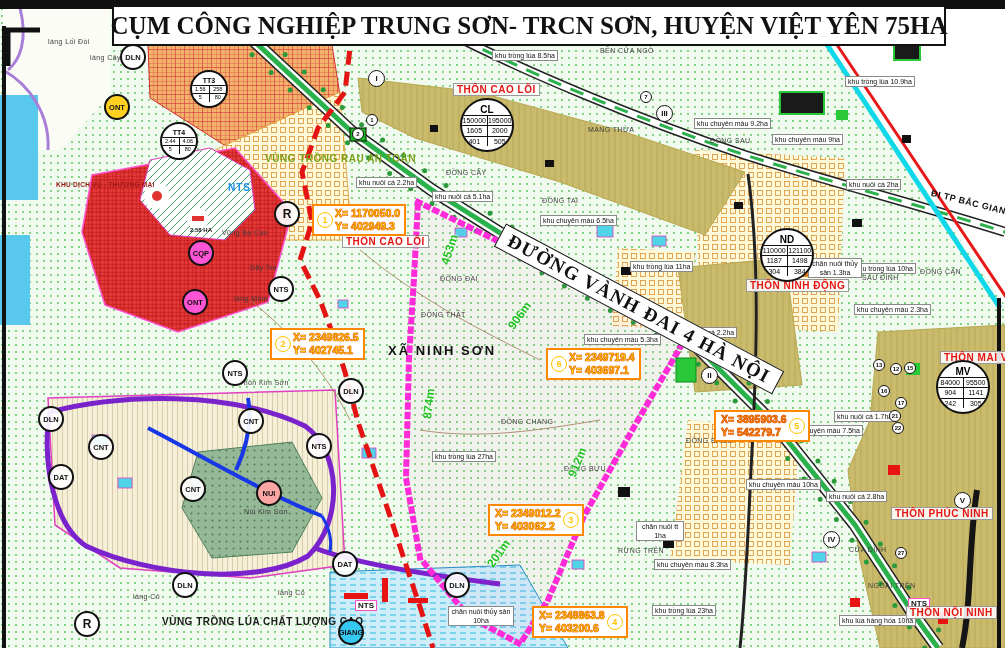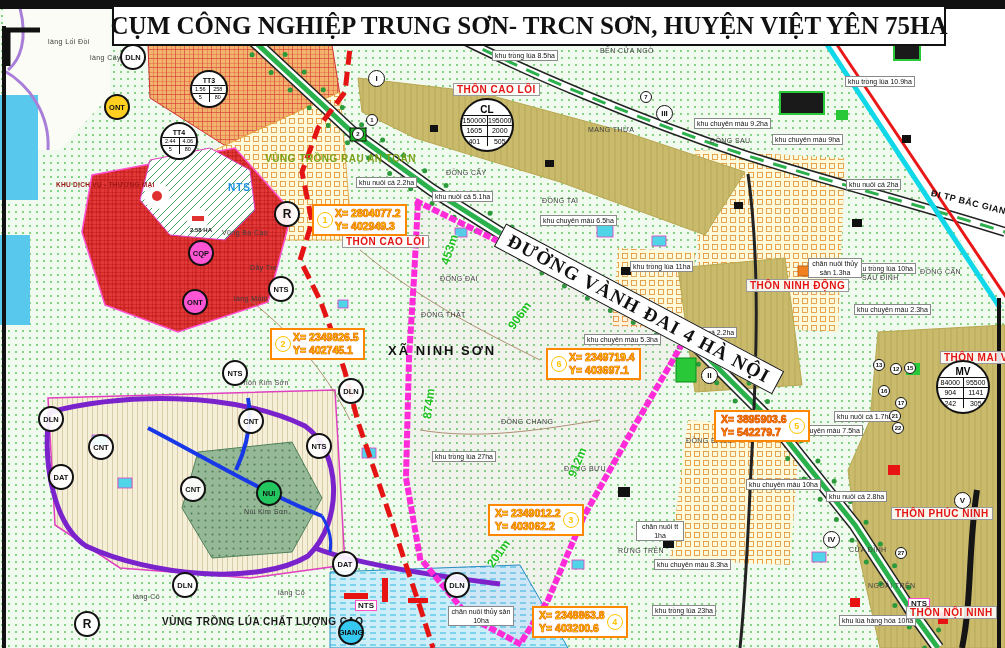--- a/index.html
+++ b/index.html
@@ -27,21 +27,21 @@
   .cbox{background:#fff;border:2px solid #ff8800;padding:1px 4px 1px 21px;font-weight:bold;font-size:10.5px;
     line-height:13px;color:#ffe400;-webkit-text-stroke:.6px #e86000;text-shadow:0 0 1px #e86000;z-index:18;}
   .cbox.cr{padding:1px 21px 1px 5px;}
   .cbox .cnum{position:absolute;left:3px;top:50%;transform:translateY(-50%);width:14px;height:14px;
     border:1.5px solid #ffc400;border-radius:50%;color:#ffc400;font-size:9px;line-height:14px;text-align:center;
     -webkit-text-stroke:0;text-shadow:none;}
   .cbox.cr .cnum{left:auto;right:3px;}
   .cbox.corange{color:#ff9400;-webkit-text-stroke:.6px #d84800;}
   .mk{width:26px;height:26px;border:2.5px solid #111;border-radius:50%;background:rgba(255,255,255,.92);
     display:flex;align-items:center;justify-content:center;font-size:7.5px;font-weight:bold;color:#111;z-index:14;box-sizing:border-box;}
-  .mk.y{background:#ffd020;} .mk.m{background:#ff55d5;} .mk.b{background:#35c8f0;} .mk.g{background:#22c55e;}
+  .mk.y{background:#ffd020;} .mk.m{background:#ff55d5;} .mk.b{background:#35c8f0;} .mk.g{background:#fca5a5;}
   .mk.rr{font-size:12px;}
   .rom{width:17px;height:17px;border:1.5px solid #111;border-radius:50%;background:#fff;display:flex;
     align-items:center;justify-content:center;font-size:8px;font-weight:bold;color:#111;z-index:14;box-sizing:border-box;}
   .nsm{width:12px;height:12px;border:1px solid #111;border-radius:50%;background:#fff;display:flex;
     align-items:center;justify-content:center;font-size:6px;font-weight:bold;color:#111;z-index:14;box-sizing:border-box;}
   .stat{border:2px solid #111;border-radius:50%;background:#fff;display:flex;flex-direction:column;
     justify-content:center;text-align:center;overflow:hidden;z-index:17;box-sizing:border-box;}
   .stat .code{font-weight:bold;font-size:10px;line-height:11px;border-bottom:1px solid #111;}
   .stat .row{display:flex;border-bottom:1px solid #111;font-size:7px;line-height:9.5px;}
   .stat .row:last-child{border-bottom:none;}
@@ -277,21 +277,21 @@
 <div class="L place" style="left:564px;top:465px;">ĐỒNG BƯU</div>
 <div class="L place" style="left:686px;top:437px;">ĐỒNG BẰNG</div>
 <div class="L place" style="left:618px;top:547px;">RỪNG TRÊN</div>
 <div class="L place" style="left:849px;top:546px;">CỬA ĐÌNH</div>
 <div class="L place" style="left:868px;top:582px;">NGOÀI TRÊN</div>
 <div class="L place" style="left:133px;top:593px;">làng Cô</div>
 <div class="L place" style="left:278px;top:589px;">làng Cô</div>
 
 <div class="L cbox" style="left:312px;top:204px;">
   <span class="cnum">1</span>
-  <div>X= 2804077.2</div>
+  <div>X= 1170050.0</div>
   <div>Y= 402949.3</div>
 </div>
 <div class="L cbox" style="left:270px;top:328px;">
   <span class="cnum">2</span>
   <div>X= 2349826.5</div>
   <div>Y= 402745.1</div>
 </div>
 <div class="L cbox" style="left:546px;top:348px;">
   <span class="cnum">6</span>
   <div>X= 2349719.4</div>
@@ -370,20 +370,35 @@
       </div>
   <div class="row">
         <span>1605</span>
         <span>2000</span>
       </div>
   <div class="row">
         <span>401</span>
         <span>505</span>
       </div>
 </div>
+<div class="L stat" style="left:760px;top:228px;width:54px;height:54px;">
+  <div class="code">ND</div>
+  <div class="row">
+        <span>110000</span>
+        <span>121100</span>
+      </div>
+  <div class="row">
+        <span>1187</span>
+        <span>1498</span>
+      </div>
+  <div class="row">
+        <span>304</span>
+        <span>384</span>
+      </div>
+</div>
 <div class="L stat" style="left:936px;top:360px;width:54px;height:54px;">
   <div class="code">MV</div>
   <div class="row">
         <span>84000</span>
         <span>95500</span>
       </div>
   <div class="row">
         <span>904</span>
         <span>1141</span>
       </div>

